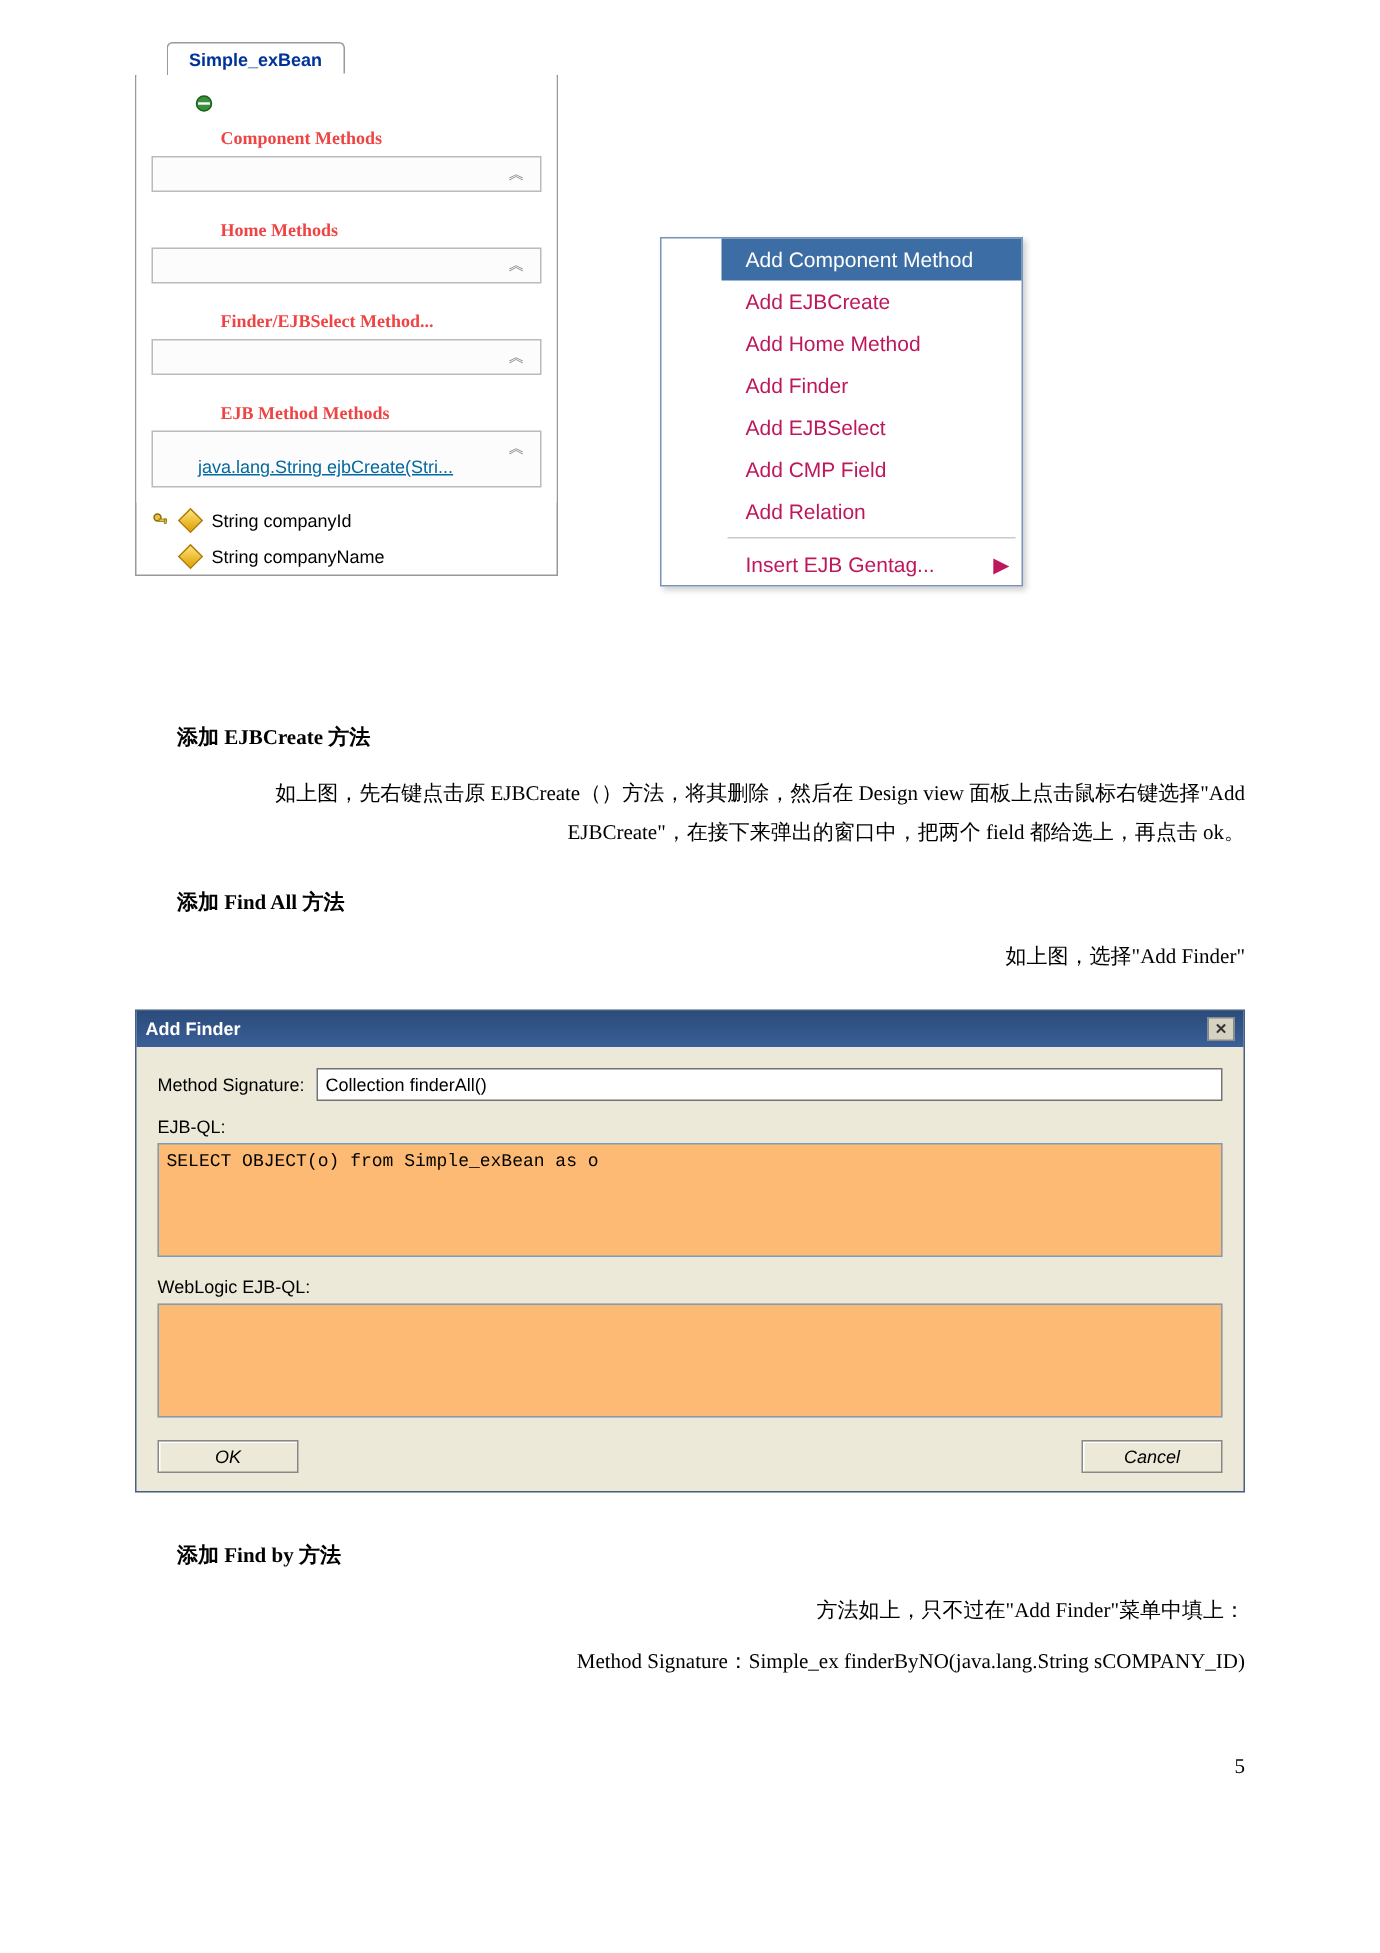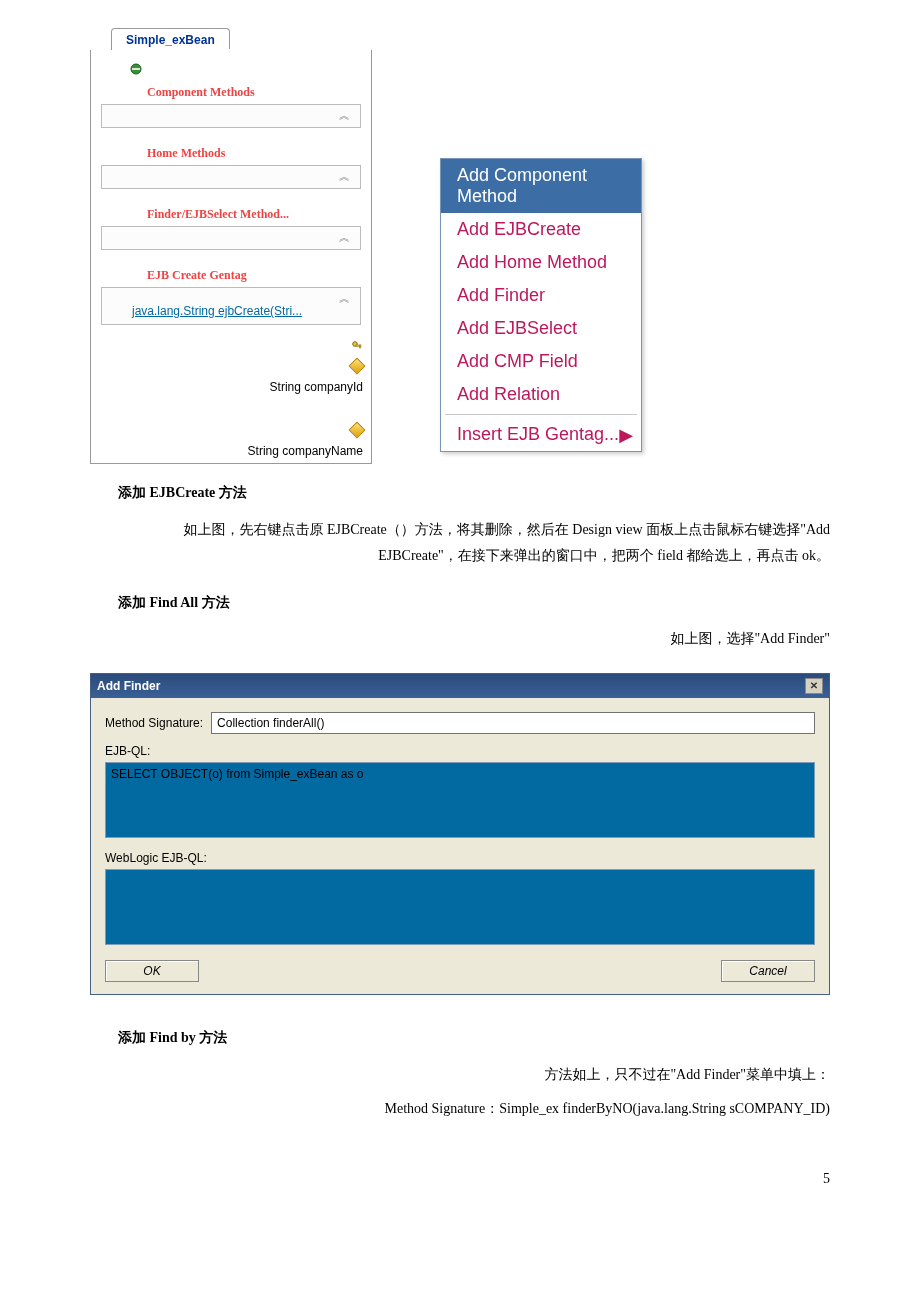--- a/index.html
+++ b/index.html
@@ -114,23 +114,22 @@
     font-weight: bold;
     color: #003399;
     font-size: 13px;
     font-family: Tahoma, Arial, sans-serif;
   }
   .cmp-row {
     padding: 5px 8px 5px 10px;
     font-size: 12px;
     font-family: Tahoma, Arial, sans-serif;
     display: flex;
-    align-items: flex-end;
+    align-items: center;
     gap: 8px;
-    flex-direction: column;
   }
   .key-icon {
     display: inline-flex;
     width: 12px; height: 12px;
     align-items: center; justify-content: center;
   }
   .diamond {
     display: inline-block;
     width: 10px; height: 10px;
     transform: rotate(45deg);
@@ -138,22 +137,23 @@
     border: 1px solid #b07c00;
   }
   .context-menu {
     position: absolute;
     left: 350px;
     top: 108px;
     width: 200px;
     border: 1px solid #7a94b8;
     background: #fff;
     font-family: Tahoma, Arial, sans-serif;
-    font-size: 18px;
+    font-size: 14px;
     box-shadow: 2px 2px 4px rgba(0,0,0,.2);
+    padding-left: 40px;
   }
   .context-menu .mi {
     padding: 6px 18px 6px 16px;
     color: #be185d;
     cursor: default;
     position: relative;
   }
   .context-menu .mi.sel {
     background: #3c6ea5;
     color: #fff;
@@ -226,23 +226,23 @@
     border: 1px solid #737373;
     background: #fff;
     padding: 3px 5px;
     font-family: Tahoma, Arial, sans-serif;
     font-size: 12px;
   }
   .dlg-textarea {
     width: 100%;
     box-sizing: border-box;
     border: 1px solid #7f9db9;
-    background: #0369a1;
+    background: #fdba74;
     padding: 4px 5px;
-    font-family: Liberation Sans, sans-serif;
+    font-family: Liberation Mono, monospace;
     font-size: 12px;
     height: 76px;
     resize: none;
   }
   .dlg-textarea.short { height: 76px; }
   .dlg-buttons {
     display: flex;
     justify-content: space-between;
     gap: 8px;
     margin-top: 12px;
@@ -296,21 +296,21 @@
         <div class="method-group-title">Home Methods</div>
         <div class="collapsed-box">
           <span class="chev-up">︽</span>
         </div>
 
         <div class="method-group-title">Finder/EJBSelect Method...</div>
         <div class="collapsed-box">
           <span class="chev-up">︽</span>
         </div>
 
-        <div class="method-group-title">EJB Create Gentag</div>
+        <div class="method-group-title">EJB Method Methods</div>
         <div class="create-box">
           <span class="chev-up">︽</span>
           <a class="create-link">java.lang.String ejbCreate(Stri...</a>
         </div>
       </div>
 
       <div class="cmp-row">
         <span class="key-icon">
           <svg viewBox="0 0 12 12" width="12" height="12">
               <circle cx="4" cy="4" r="2.3" fill="#e6c24d" stroke="#8a6d00"></circle>

